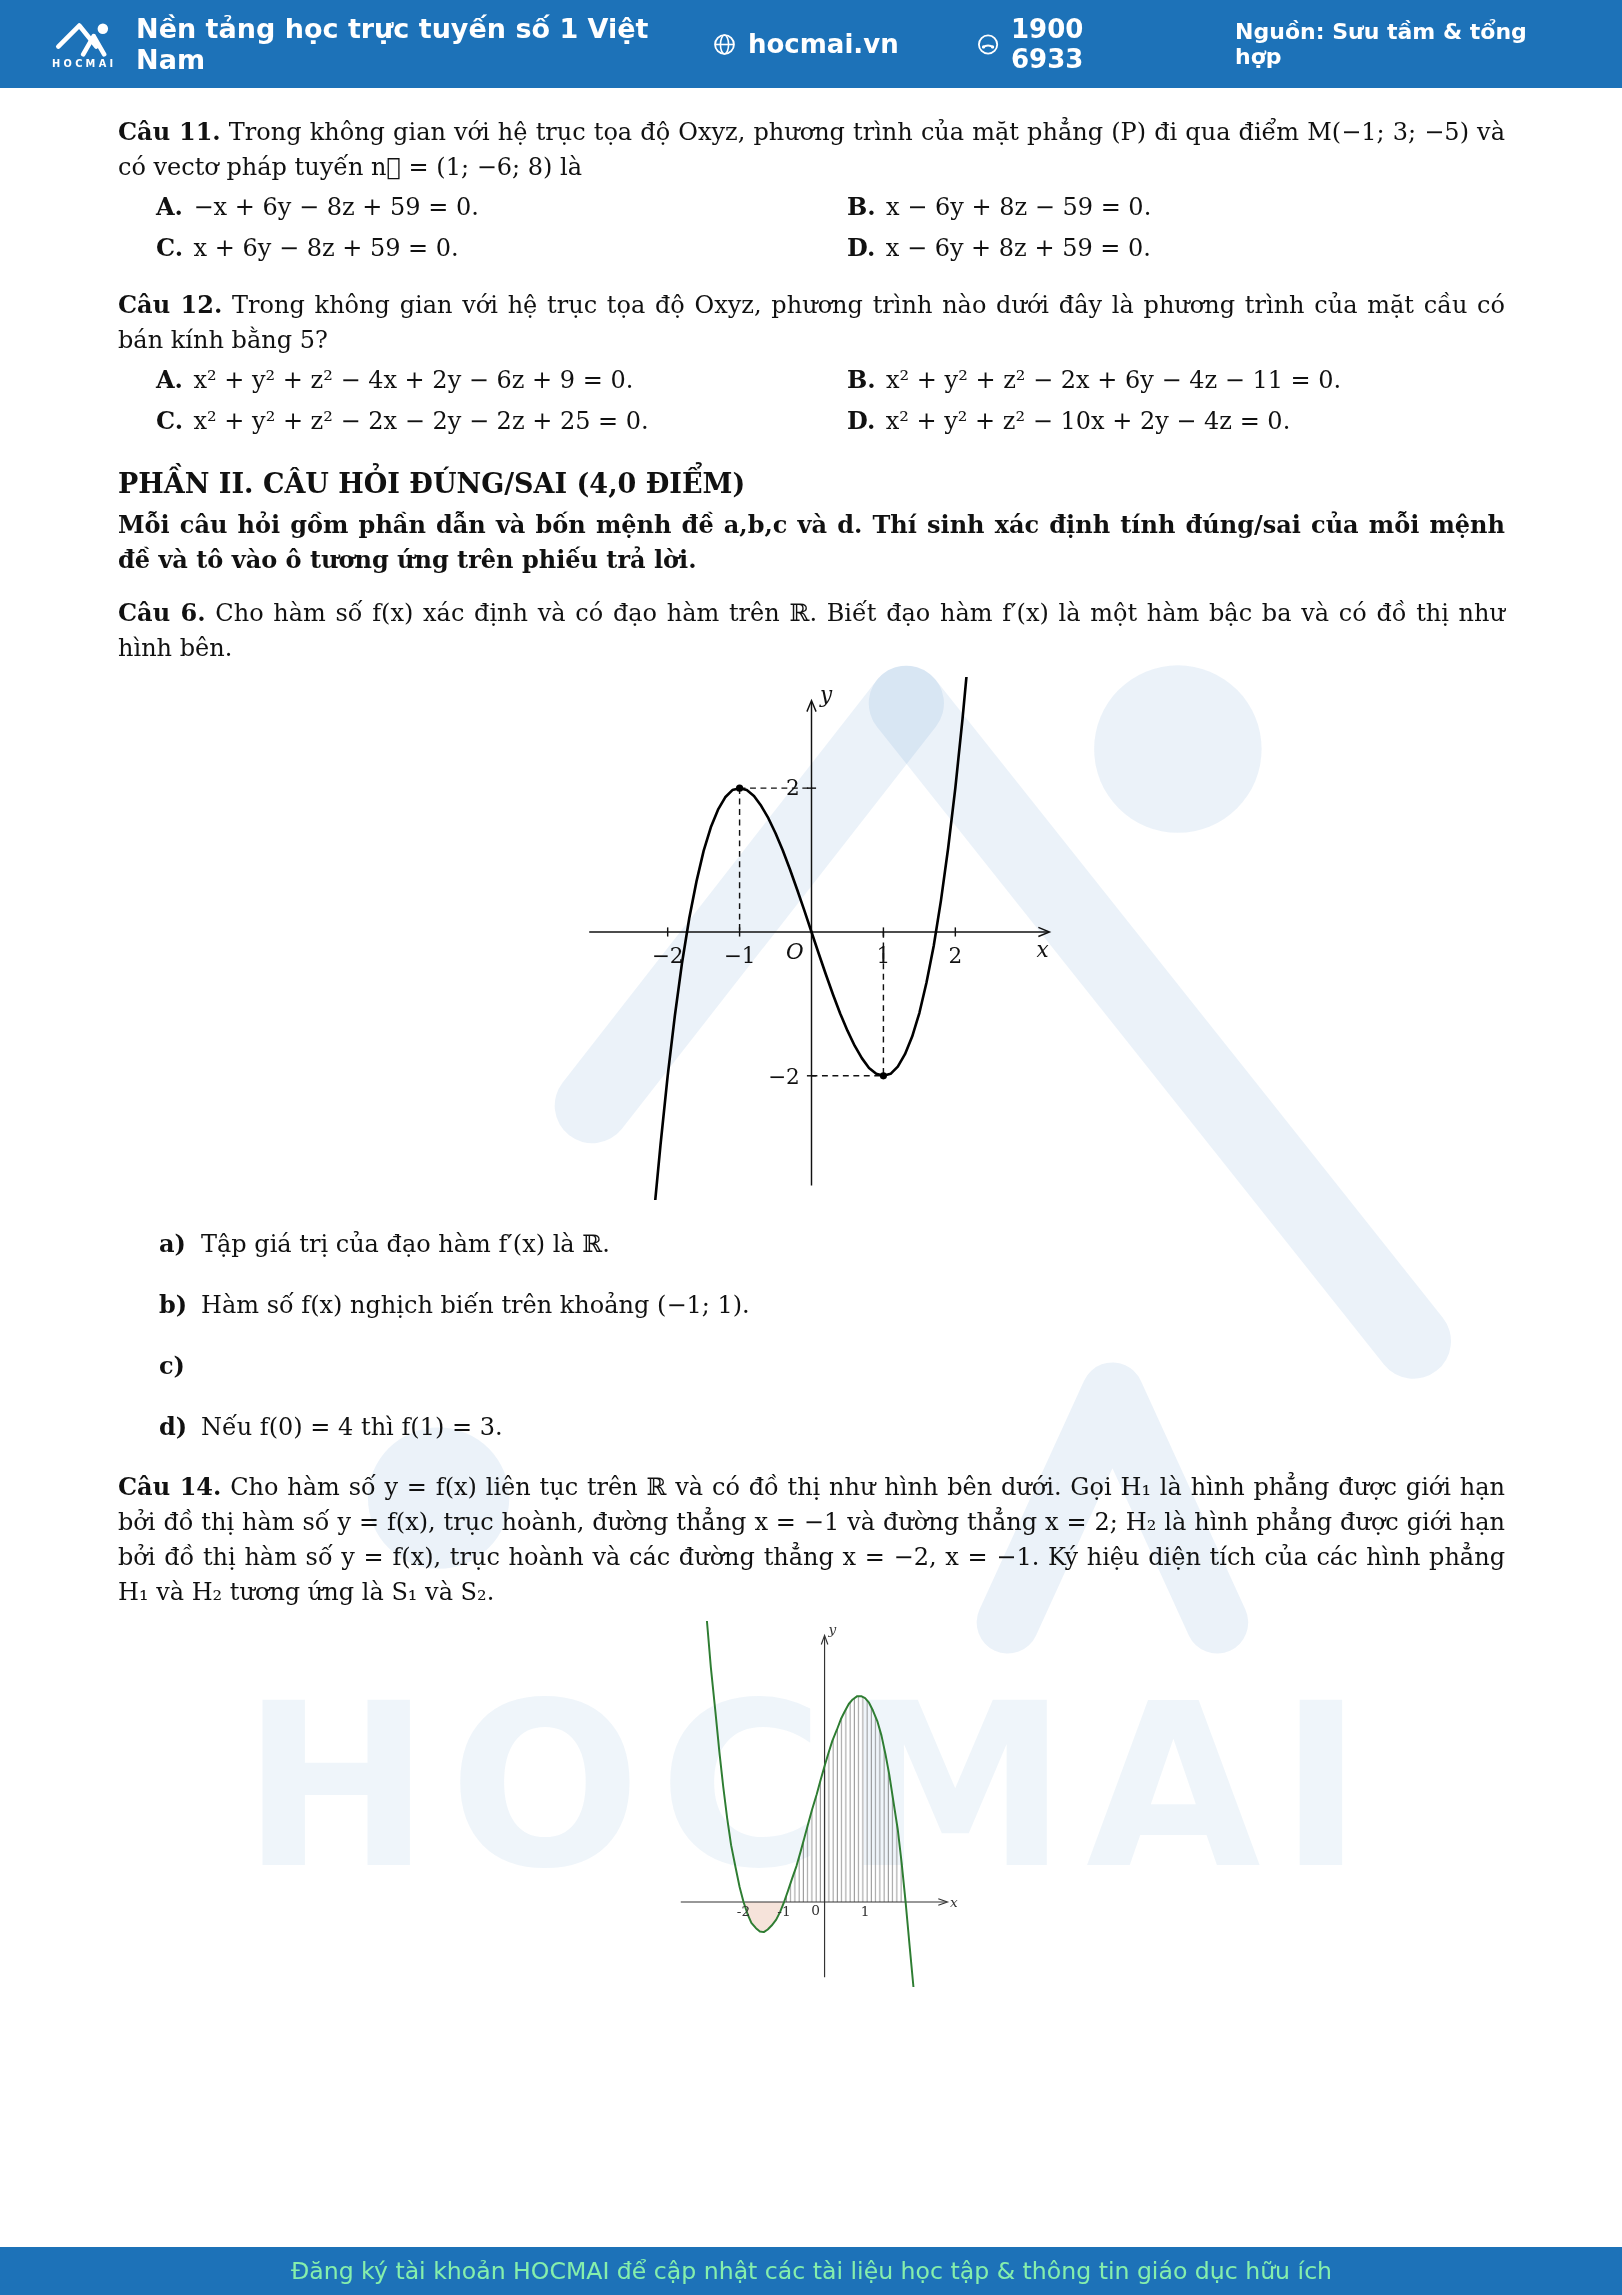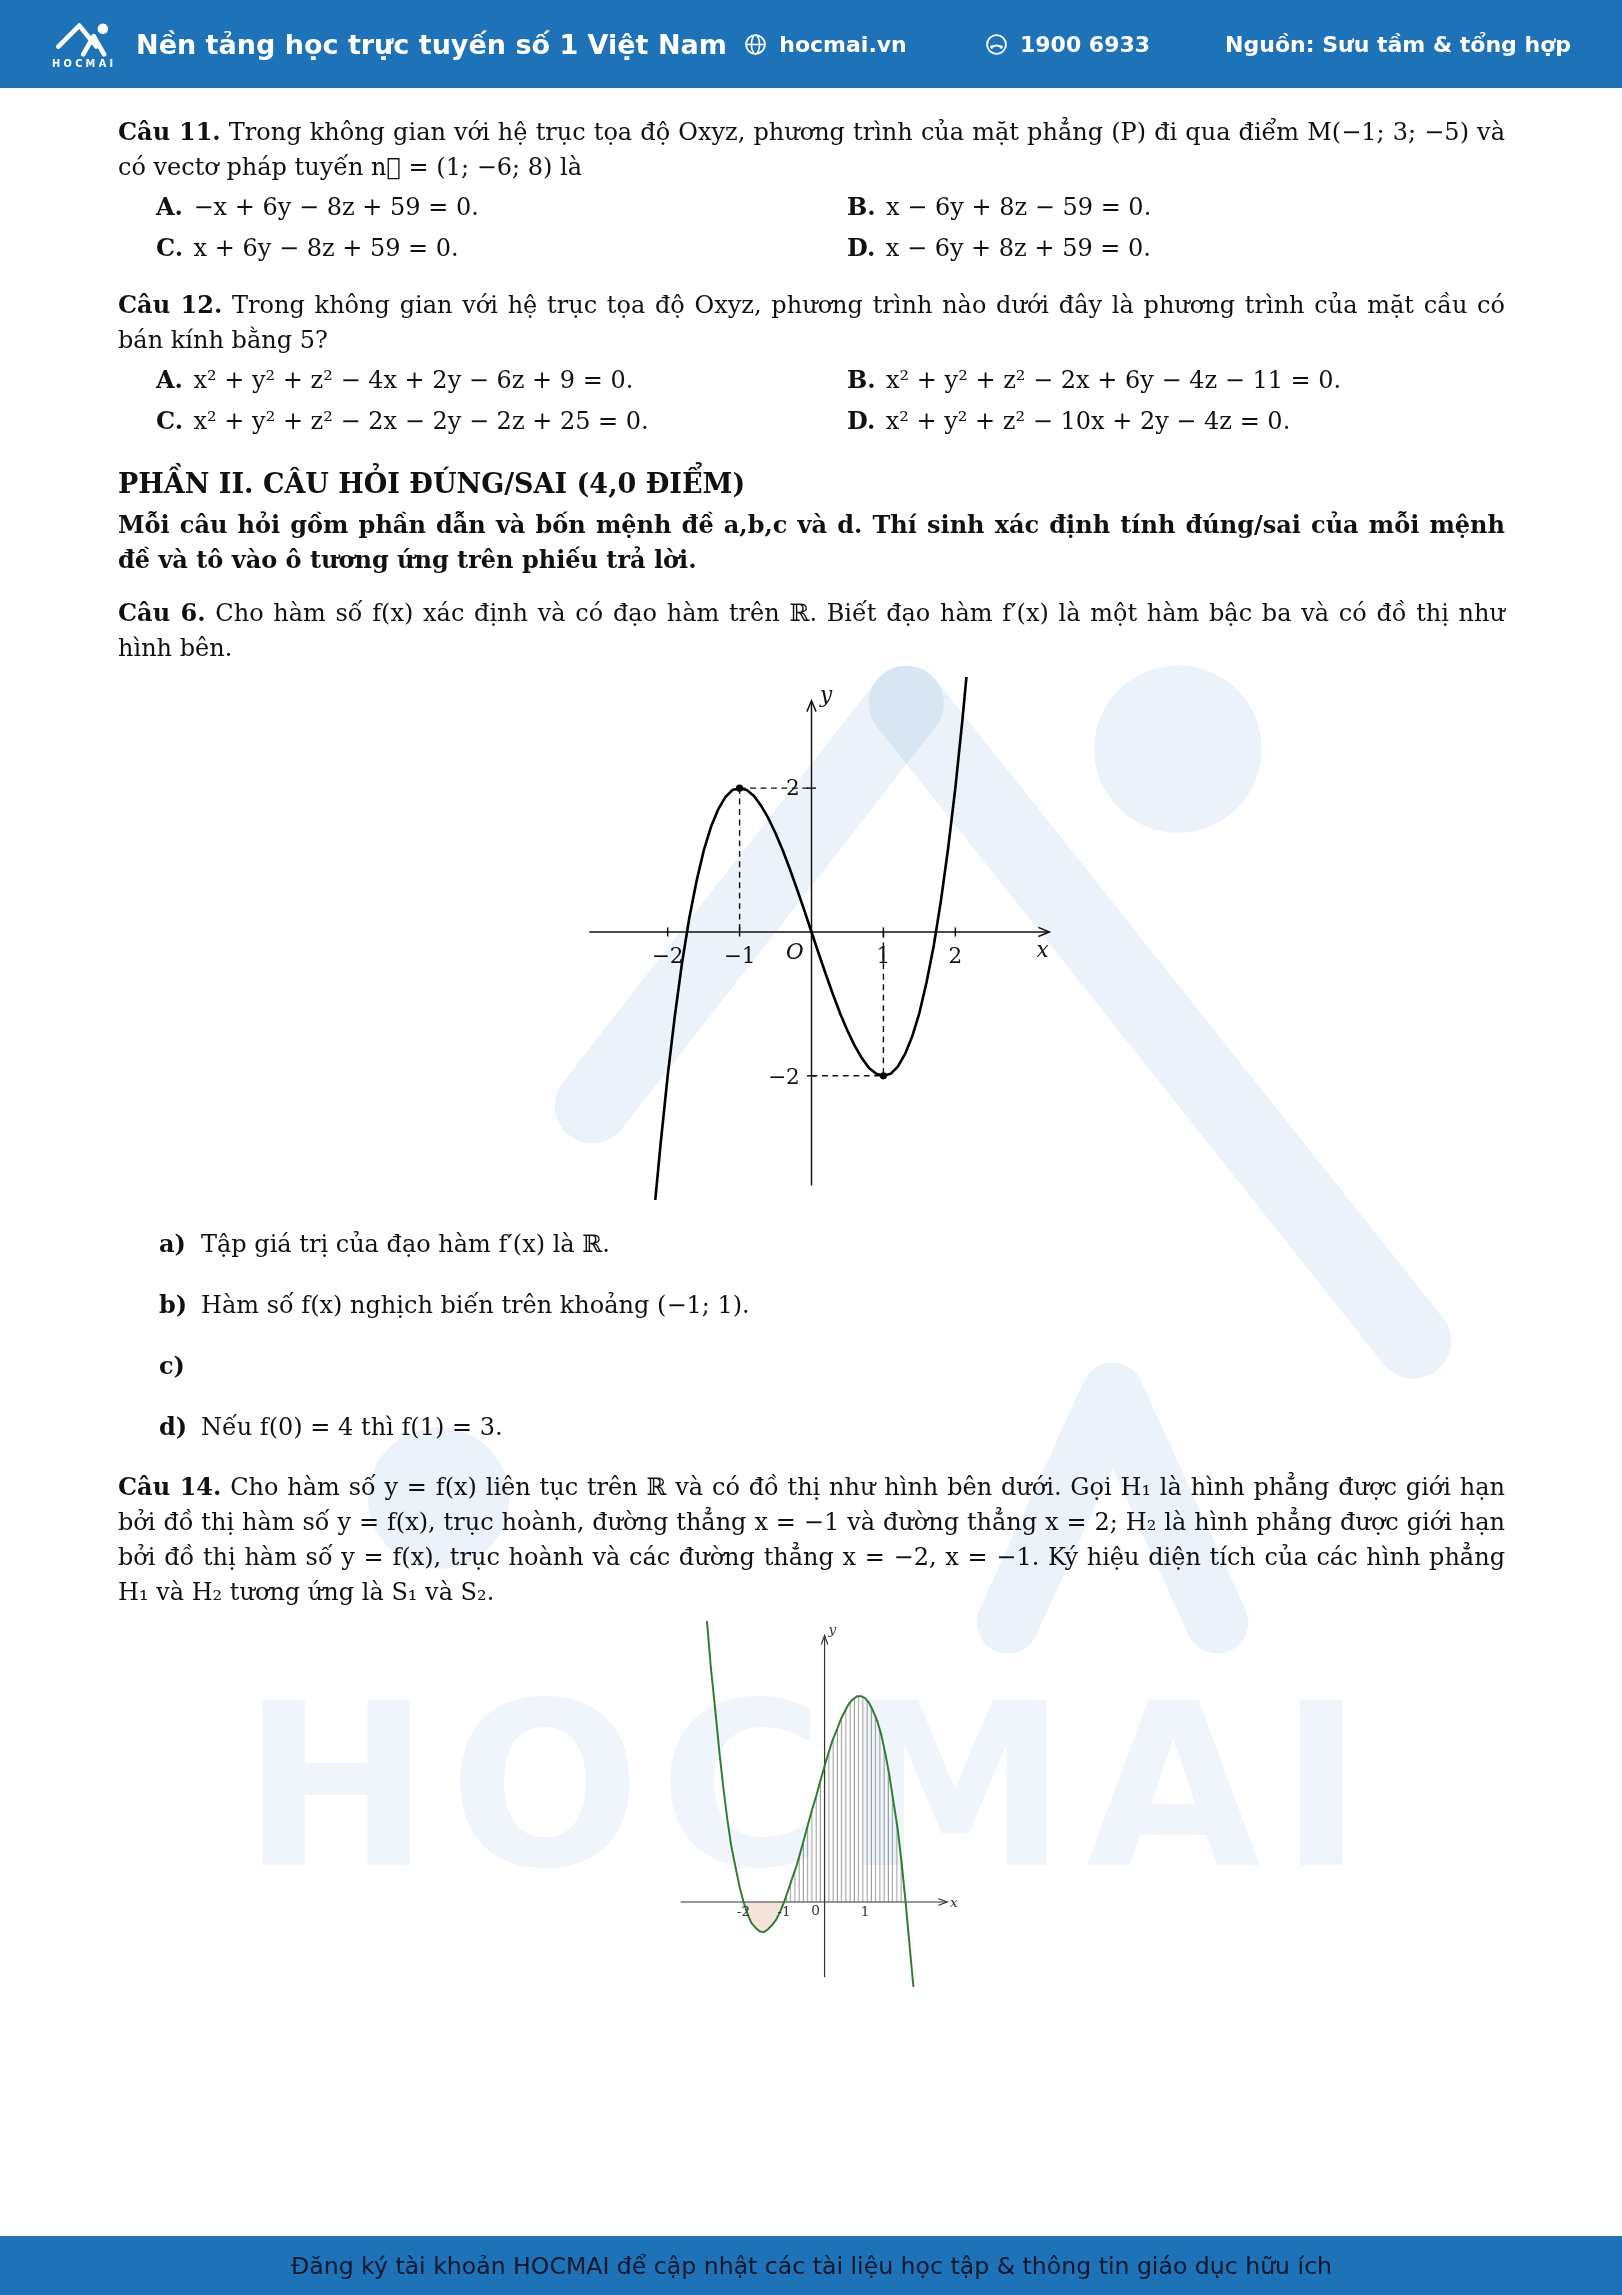--- a/index.html
+++ b/index.html
@@ -11,26 +11,26 @@
   .watermark{position:absolute;inset:0;z-index:0;pointer-events:none;}
   
   .topbar{
     position:absolute;top:0;left:0;right:0;height:88px;background:#1d72b8;
     display:flex;align-items:center;box-sizing:border-box;padding:0 52px;
     color:#fff;font-family:"DejaVu Sans", sans-serif;z-index:2;
   }
   .logo{display:flex;flex-direction:column;align-items:center;margin-right:19.6px;}
   .logo-text{font-size:9.8px;font-weight:bold;letter-spacing:3.3px;margin-top:1.3px;}
   .tagline{font-size:27px;font-weight:700;margin-right:auto;}
-  .hitem{display:flex;align-items:center;gap:9.2px;font-size:22px;font-weight:600;margin-right:75px;}
+  .hitem{display:flex;align-items:center;gap:9.2px;font-size:26px;font-weight:600;margin-right:75px;}
   .hsource{font-size:22px;font-weight:600;}
   
   .bottombar{
-    position:absolute;left:0;right:0;bottom:0;height:59px;background:#1d72b8;
-    display:flex;align-items:center;justify-content:center;color:#0f172a;
+    position:absolute;left:0;right:0;bottom:0;height:48px;background:#1d72b8;
+    display:flex;align-items:center;justify-content:center;color:#86efac;
     font-family:"DejaVu Sans", sans-serif;font-size:23.6px;font-weight:500;z-index:2;
   }
   
   .content{position:absolute;top:115px;left:118px;right:118px;z-index:1;font-size:24px;line-height:1.45;}
   .qtext{margin:0 0 5.2px;text-align:justify;}
   .qlabel{font-weight:bold;}
   .options{display:grid;grid-template-columns:1.05fr 1fr;row-gap:6.5px;margin:1.3px 0 22px 38px;}
   .option{display:flex;gap:10.5px;align-items:baseline;}
   .okey{font-weight:bold;}
   .part2-heading{font-size:27px;font-weight:bold;margin:25px 0 5.2px;}

